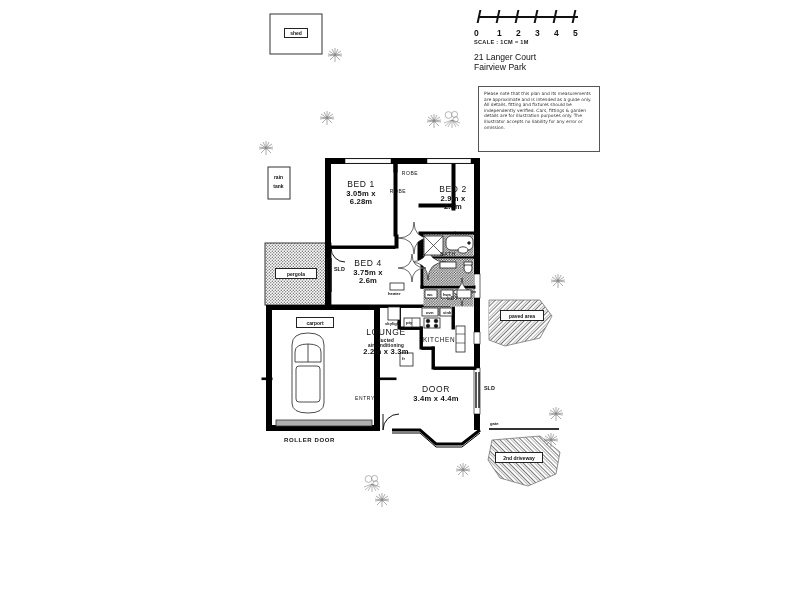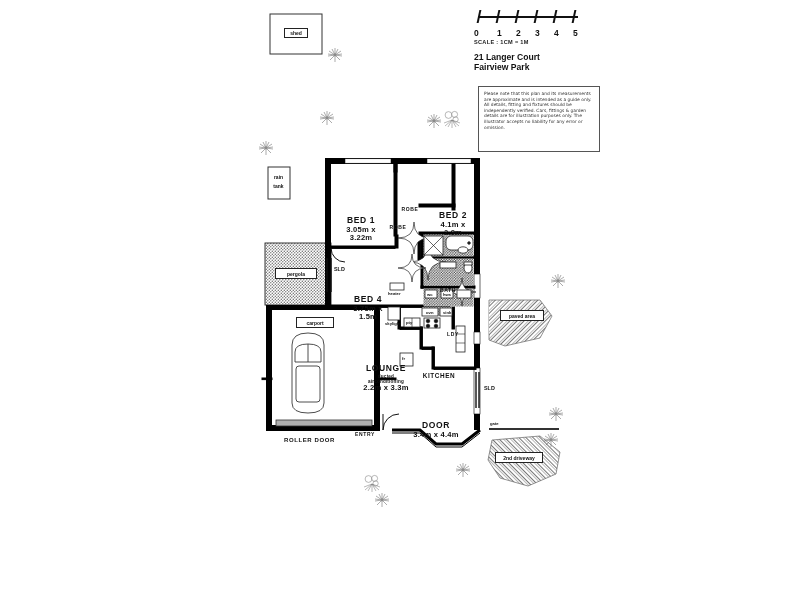--- a/index.html
+++ b/index.html
@@ -14,39 +14,39 @@
   .scalebar{position:absolute;left:478px;top:8px;width:100px;height:20px;}
   .scalebar .bar{position:absolute;left:0;top:8px;width:100px;height:1.5px;background:#111;}
   .scalebar .tick{position:absolute;top:2px;width:1.5px;height:13px;background:#111;transform:skewX(-12deg);}
   .scale-nums{position:absolute;left:474px;top:28px;width:120px;
     font-size:8.5px;font-weight:700;letter-spacing:0;color:#111;}
   .scale-nums span{position:absolute;top:0;}
   .scale-cap{position:absolute;left:474px;top:39px;font-size:5.6px;font-weight:700;
     letter-spacing:.3px;color:#222;}
 
   
-  .address{position:absolute;left:474px;top:53px;font-size:8.6px;font-weight:700;
+  .address{position:absolute;left:474px;top:53px;font-size:8.6px;font-weight:400;
     line-height:9.6px;color:#111;}
 
   
   .disclaimer{position:absolute;left:478px;top:86px;width:122px;height:66px;
     border:1px solid #555;background:#fff;padding:4px 5px;box-sizing:border-box;}
   .disclaimer p{margin:0;font-size:4.4px;line-height:5.6px;color:#333;
     font-family:"DejaVu Sans", sans-serif;}
 
   
   .chip{position:absolute;border:1px solid #222;background:#fff;
     font-size:5px;font-weight:700;color:#111;text-align:center;
     display:flex;align-items:center;justify-content:center;line-height:6px;
     box-sizing:border-box;z-index:6;}
 
   
   .room{position:absolute;text-align:center;color:#111;z-index:5;
     line-height:1.12;letter-spacing:.2px;}
-  .room .nm{font-size:8.5px;font-weight:700;letter-spacing:.6px;margin-top:36px;}
+  .room .nm{font-size:8.5px;font-weight:400;letter-spacing:.6px;}
   .room .dim{font-size:7.6px;font-weight:700;}
   .room .sub{font-size:4.6px;font-weight:700;}
   .room.sm .nm{font-size:6.4px;}
   .room.xs .nm{font-size:5px;}
 
   .tinytxt{position:absolute;font-size:4.2px;font-weight:700;color:#111;z-index:6;}
   .midtxt{position:absolute;font-size:6px;font-weight:700;color:#111;z-index:6;
     letter-spacing:.4px;}
 
   svg{display:block;}
@@ -358,33 +358,33 @@
 <div class="tinytxt" style="left:402px;top:356px;">fr</div>
 <div class="tinytxt" style="left:426px;top:310px;">ovn</div>
 <div class="tinytxt" style="left:406px;top:320px;">pty</div>
 <div class="tinytxt" style="left:443px;top:310px;">sink</div>
 <div class="tinytxt" style="left:427px;top:292px;">wc</div>
 <div class="tinytxt" style="left:443px;top:292px;">hws</div>
 
 <div class="room" style="left:330px;top:180px;width:62px;">
   <div class="nm">BED 1</div>
   <div class="dim">3.05m x</div>
-  <div class="dim">3.22m</div>
-</div>
-
-<div class="room" style="left:426px;top:175px;width:54px;">
+  <div class="dim">6.28m</div>
+</div>
+
+<div class="room" style="left:426px;top:185px;width:54px;">
   <div class="nm">BED 2</div>
-  <div class="dim">4.1m x</div>
+  <div class="dim">2.9m x</div>
   <div class="dim">2.9m</div>
 </div>
 
 <div class="room" style="left:334px;top:259px;width:68px;">
   <div class="nm">BED 4</div>
   <div class="dim">3.75m  x</div>
-  <div class="dim">1.5m</div>
+  <div class="dim">2.6m</div>
 </div>
 
 <div class="room" style="left:343px;top:328px;width:86px;">
   <div class="nm">LOUNGE</div>
   <div class="sub">ducted</div>
   <div class="sub">airconditioning</div>
   <div class="dim">2.2m x 3.3m</div>
 </div>
 
 <div class="room" style="left:400px;top:385px;width:72px;">

